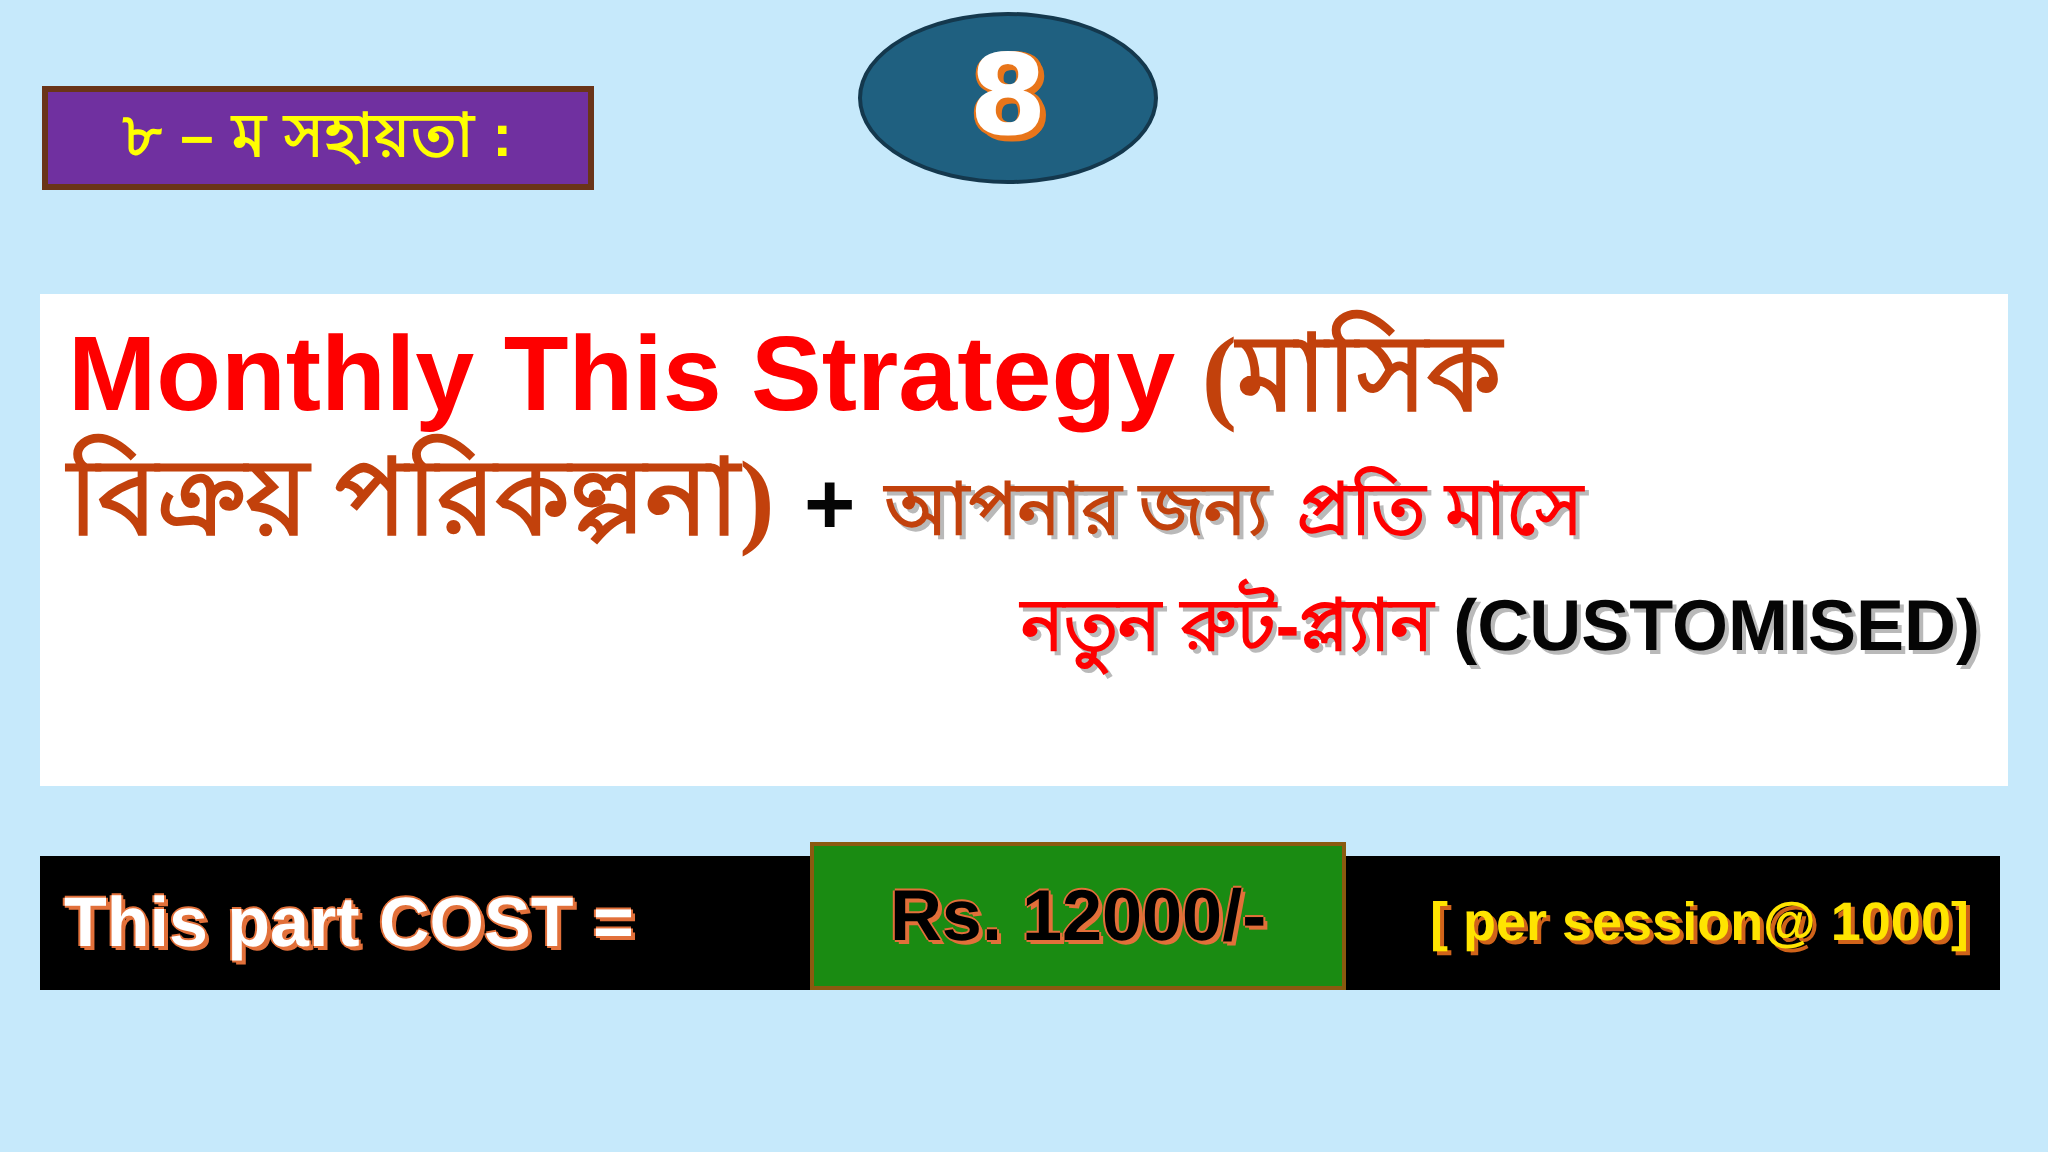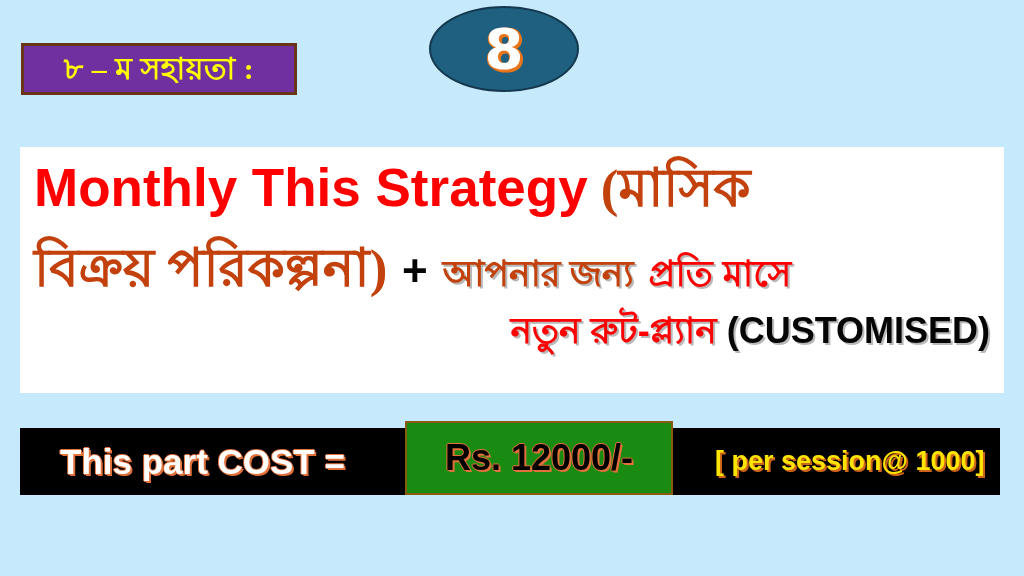--- a/index.html
+++ b/index.html
@@ -36,21 +36,21 @@
     align-items: center;
     justify-content: center;
   }
   #section-tag .tag-text {
     color: #ffff00;
     font-size: 30px;
     font-weight: 700;
     line-height: 1;
     letter-spacing: 0.5px;
     white-space: nowrap;
-    font-family: Liberation Serif, serif;
+    font-family: Liberation Sans, sans-serif;
   }
 
   
   #step-badge {
     position: absolute;
     left: 429px;
     top: 6px;
     width: 150px;
     height: 86px;
     border-radius: 50%;
@@ -88,21 +88,21 @@
   .headline-line {
     white-space: nowrap;
     line-height: 1.0;
   }
   #headline-line-1 {
     margin-top: 6px;
     font-size: 53px;
     font-weight: 700;
   }
   #headline-line-2 {
-    margin-top: 26px;
+    margin-top: 8px;
     font-size: 53px;
     font-weight: 700;
   }
   #headline-line-3 {
     margin-top: 18px;
     font-size: 36px;
     font-weight: 700;
     text-align: right;
   }
 
@@ -138,21 +138,21 @@
   #cost-bar {
     position: absolute;
     left: 20px;
     top: 428px;
     width: 980px;
     height: 67px;
     background: #000000;
     display: flex;
     align-items: center;
     box-sizing: border-box;
-    padding-left: 40px;
+    padding-left: 12px;
   }
   #cost-label {
     color: #ffffff;
     font-size: 35px;
     font-weight: 700;
     white-space: nowrap;
     text-shadow:
        1px 0 0 #e2703a,
       -1px 0 0 #e2703a,
        0 1px 0 #e2703a,

